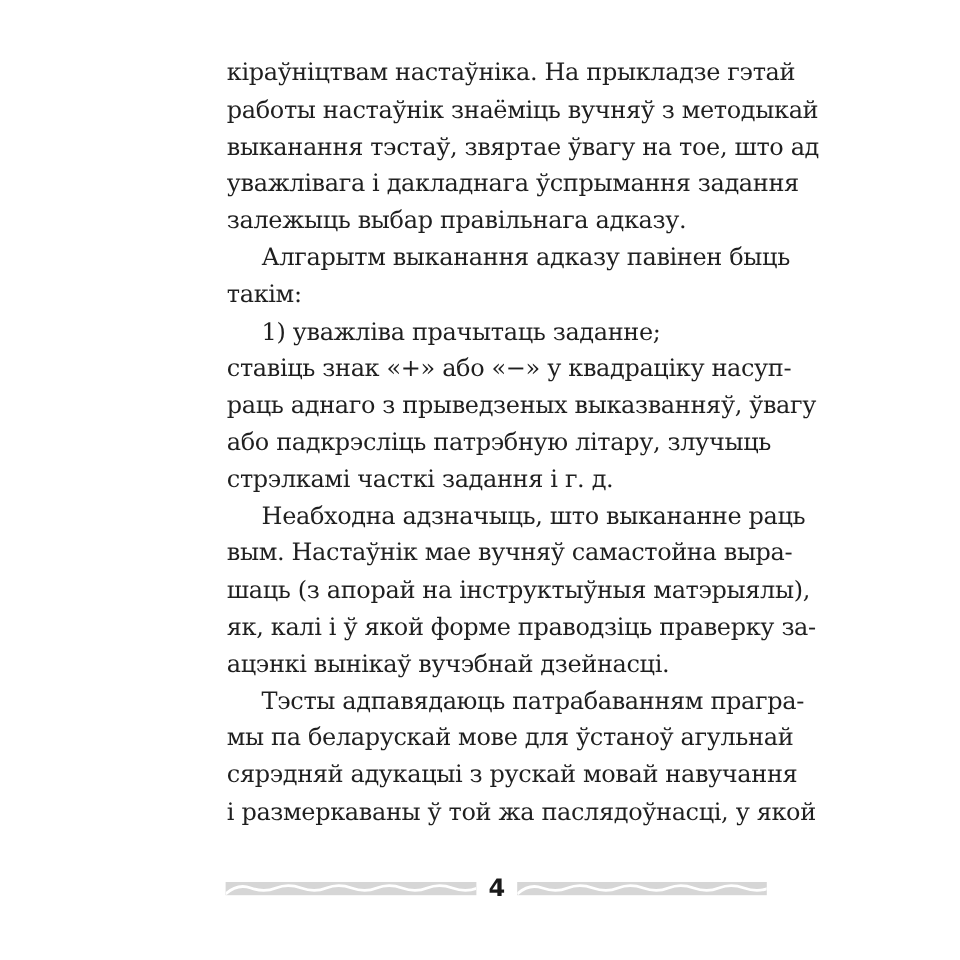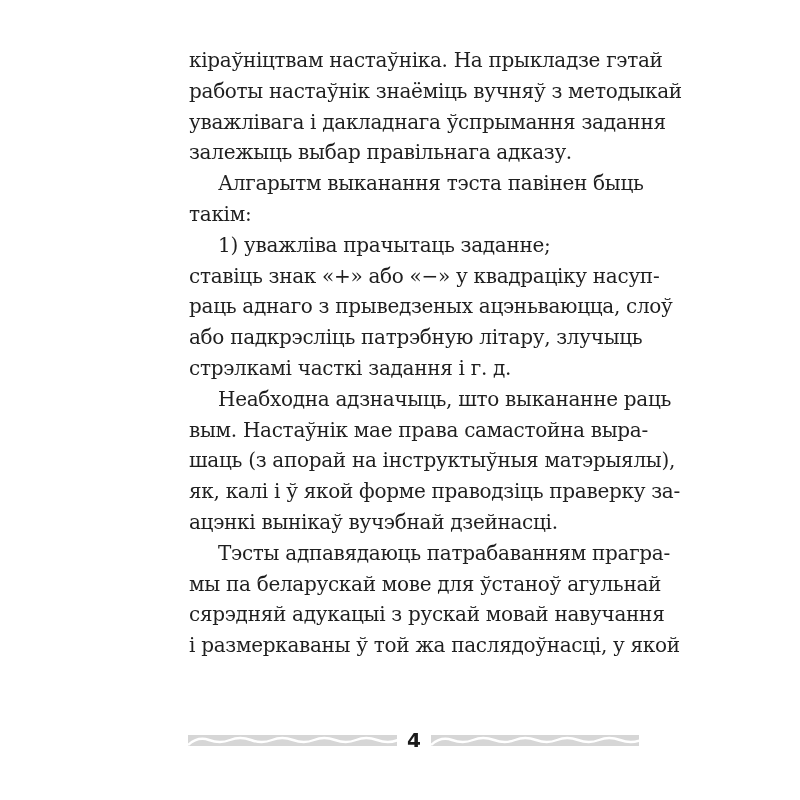--- a/index.html
+++ b/index.html
@@ -74,43 +74,44 @@
 </style>
 </head>
 <body>
 
 <div class="page">
   <div class="text-block">
 
     <div>
       <span class="line">кіраўніцтвам настаўніка. На прыкладзе гэтай</span>
       <span class="line">работы настаўнік знаёміць вучняў з методыкай</span>
+      <span class="line">выканання тэстаў, звяртае ўвагу на тое, што ад</span>
       <span class="line">уважлівага і дакладнага ўспрымання задання</span>
       <span class="line last">залежыць выбар правільнага адказу.</span>
     </div>
 
     <div>
-      <span class="line indent">Алгарытм выканання тэста павінен быць</span>
+      <span class="line indent">Алгарытм выканання адказу павінен быць</span>
       <span class="line last">такім:</span>
     </div>
 
     <div>
       <span class="line indent last">1) уважліва прачытаць заданне;</span>
     </div>
 
     <div>
       <span class="line">ставіць знак «+» або «−» у квадрацiку насуп-</span>
-      <span class="line">раць аднаго з прыведзеных ацэньваюцца, слоў</span>
+      <span class="line">раць аднаго з прыведзеных выказванняў, ўвагу</span>
       <span class="line">або падкрэсліць патрэбную літару, злучыць</span>
       <span class="line last">стрэлкамі часткі задання і г. д.</span>
     </div>
 
     <div>
       <span class="line indent">Неабходна адзначыць, што выкананне раць</span>
-      <span class="line">вым. Настаўнік мае права самастойна выра-</span>
+      <span class="line">вым. Настаўнік мае вучняў самастойна выра-</span>
       <span class="line">шаць (з апорай на інструктыўныя матэрыялы),</span>
       <span class="line">як, калі і ў якой форме праводзіць праверку за-</span>
       <span class="line last">ацэнкі вынікаў вучэбнай дзейнасці.</span>
     </div>
 
     <div>
       <span class="line indent">Тэсты адпавядаюць патрабаванням прагра-</span>
       <span class="line">мы па беларускай мове для ўстаноў агульнай</span>
       <span class="line">сярэдняй адукацыі з рускай мовай навучання</span>
       <span class="line">і размеркаваны ў той жа паслядоўнасці, у якой</span>

